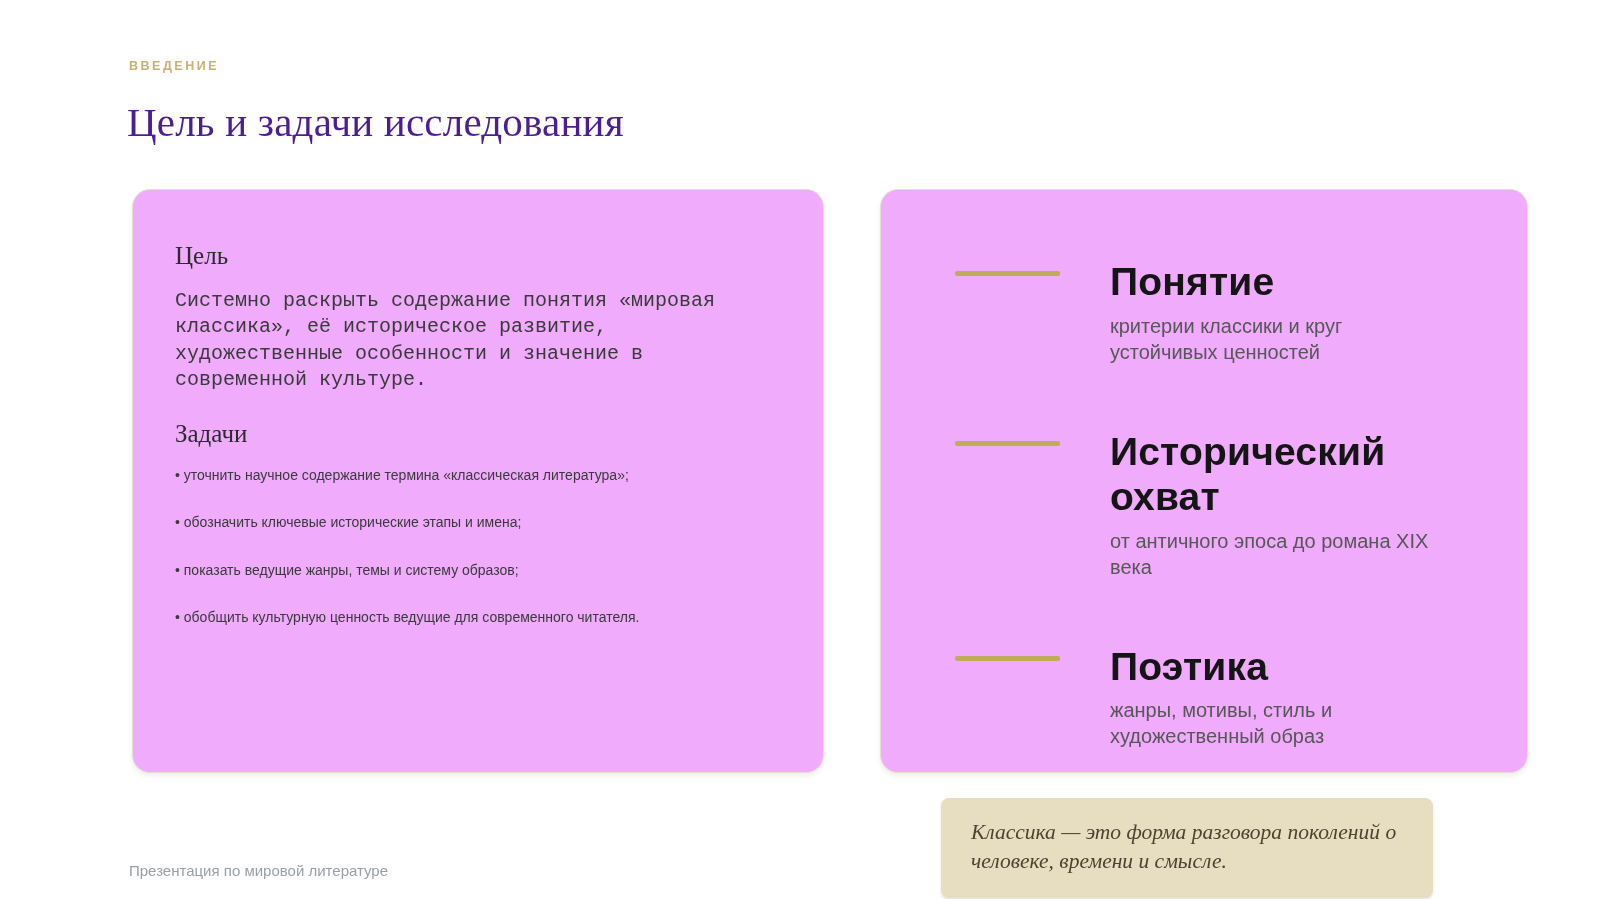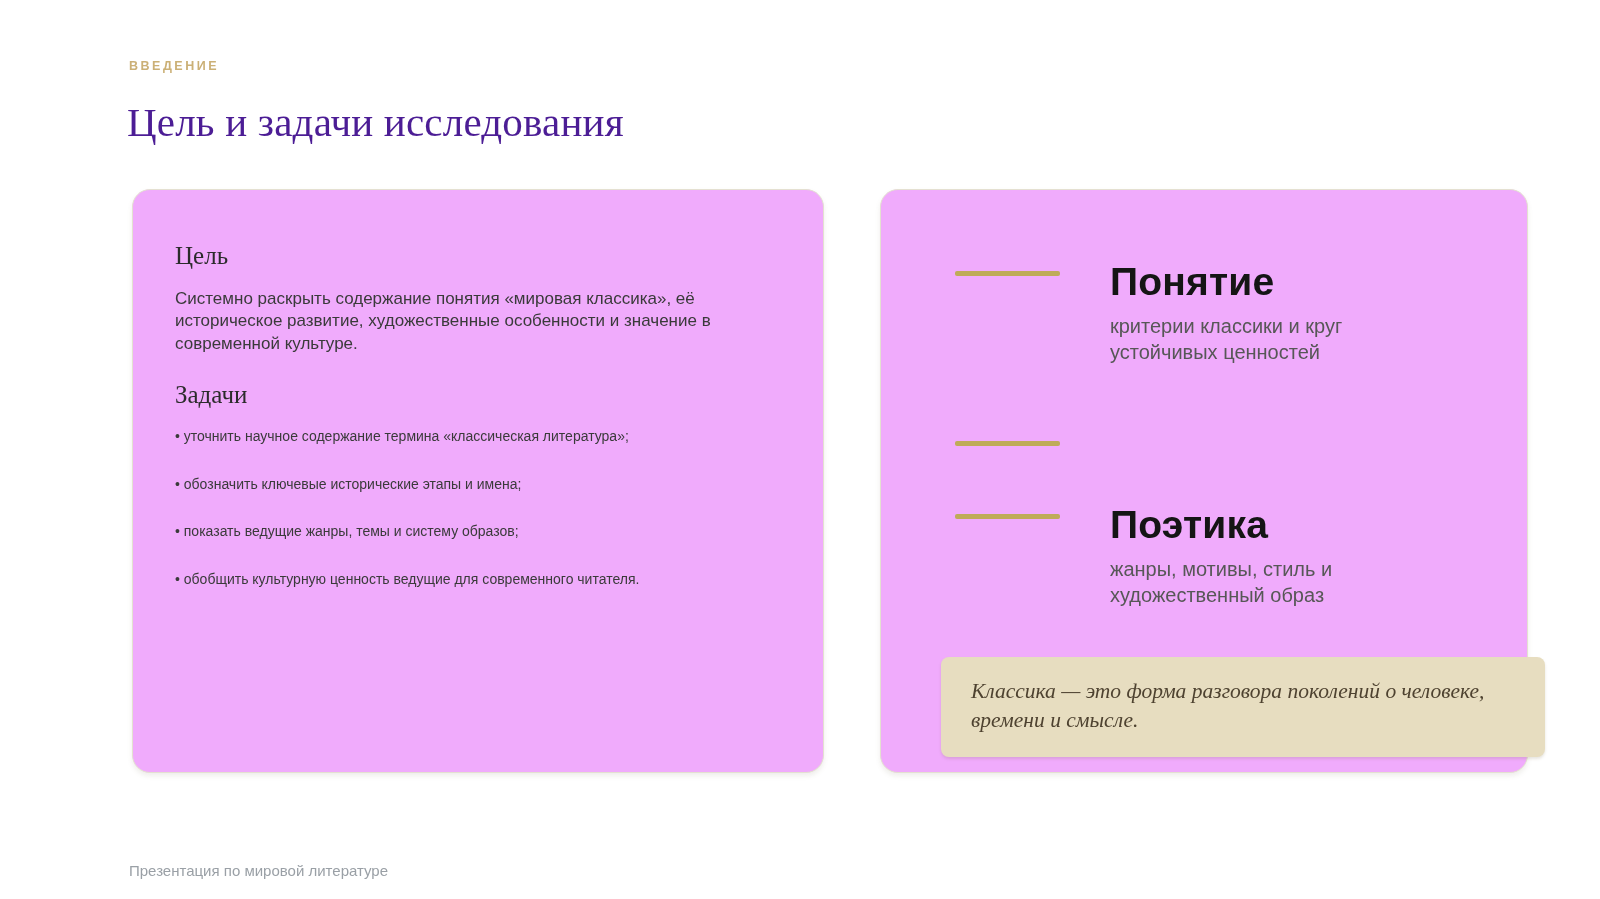--- a/index.html
+++ b/index.html
@@ -35,22 +35,23 @@
   }
   .goal-card  { left: 100px; width: 692px; height: 584px; padding: 44px 34px; }
   .topics-card{ left: 848px; width: 648px; height: 584px; padding: 46px 40px 0 58px; }
 
   .serif-heading {
     font-family: "Liberation Serif", "DejaVu Serif", serif;
     font-size: 25px; font-weight: 400; color: #2b2b2b;
     margin-bottom: 18px;
   }
   .goal-text {
-    font-size: 17px; line-height: 1.32; color: #3a3a3a;
+    font-size: 20px; line-height: 1.32; color: #3a3a3a;
     margin-bottom: 26px;
+    font-family: Liberation Mono, monospace;
   }
   .tasks-heading { margin-top: 2px; }
   .task-item {
     font-size: 14px; line-height: 1.32; color: #3a3a3a;
     margin-bottom: 29px;
   }
   .task-item:last-child { margin-bottom: 0; }
 
   .topic-item { display: flex; align-items: flex-start; margin-bottom: 33px; }
   .accent-line {
@@ -61,21 +62,21 @@
   }
   .topic-body { width: 345px; }
   .topic-title {
     font-size: 39px; font-weight: 700; color: #151515;
     line-height: 1.15; letter-spacing: 0.2px;
   }
   .topic-desc { font-size: 20px; color: #575757; line-height: 1.3; }
 
   .quote-box {
     margin-top: 8px; margin-left: 2px;
-    width: 604px;
+    width: 492px;
     background: #e7ddc0;
     border-radius: 8px;
     padding: 12px 22px 14px;
     box-shadow: 0 2px 3px rgba(120,110,80,0.18);
   }
   .quote-text {
     font-family: "Liberation Serif", "DejaVu Serif", serif;
     font-style: italic;
     font-size: 21.5px; line-height: 1.35; color: #4e4230;
   }
@@ -108,20 +109,24 @@
     <div class="topic-item">
       <div class="accent-line"></div>
       <div class="topic-body">
         <div class="topic-title">Понятие</div>
         <div class="topic-desc">критерии классики и круг устойчивых ценностей</div>
       </div>
     </div>
 
     <div class="topic-item">
       <div class="accent-line"></div>
+      <div class="topic-body">
+        <div class="topic-title">Исторический охват</div>
+        <div class="topic-desc">от античного эпоса до романа XIX века</div>
+      </div>
     </div>
 
     <div class="topic-item">
       <div class="accent-line"></div>
       <div class="topic-body">
         <div class="topic-title">Поэтика</div>
         <div class="topic-desc">жанры, мотивы, стиль и художественный образ</div>
       </div>
     </div>
 

